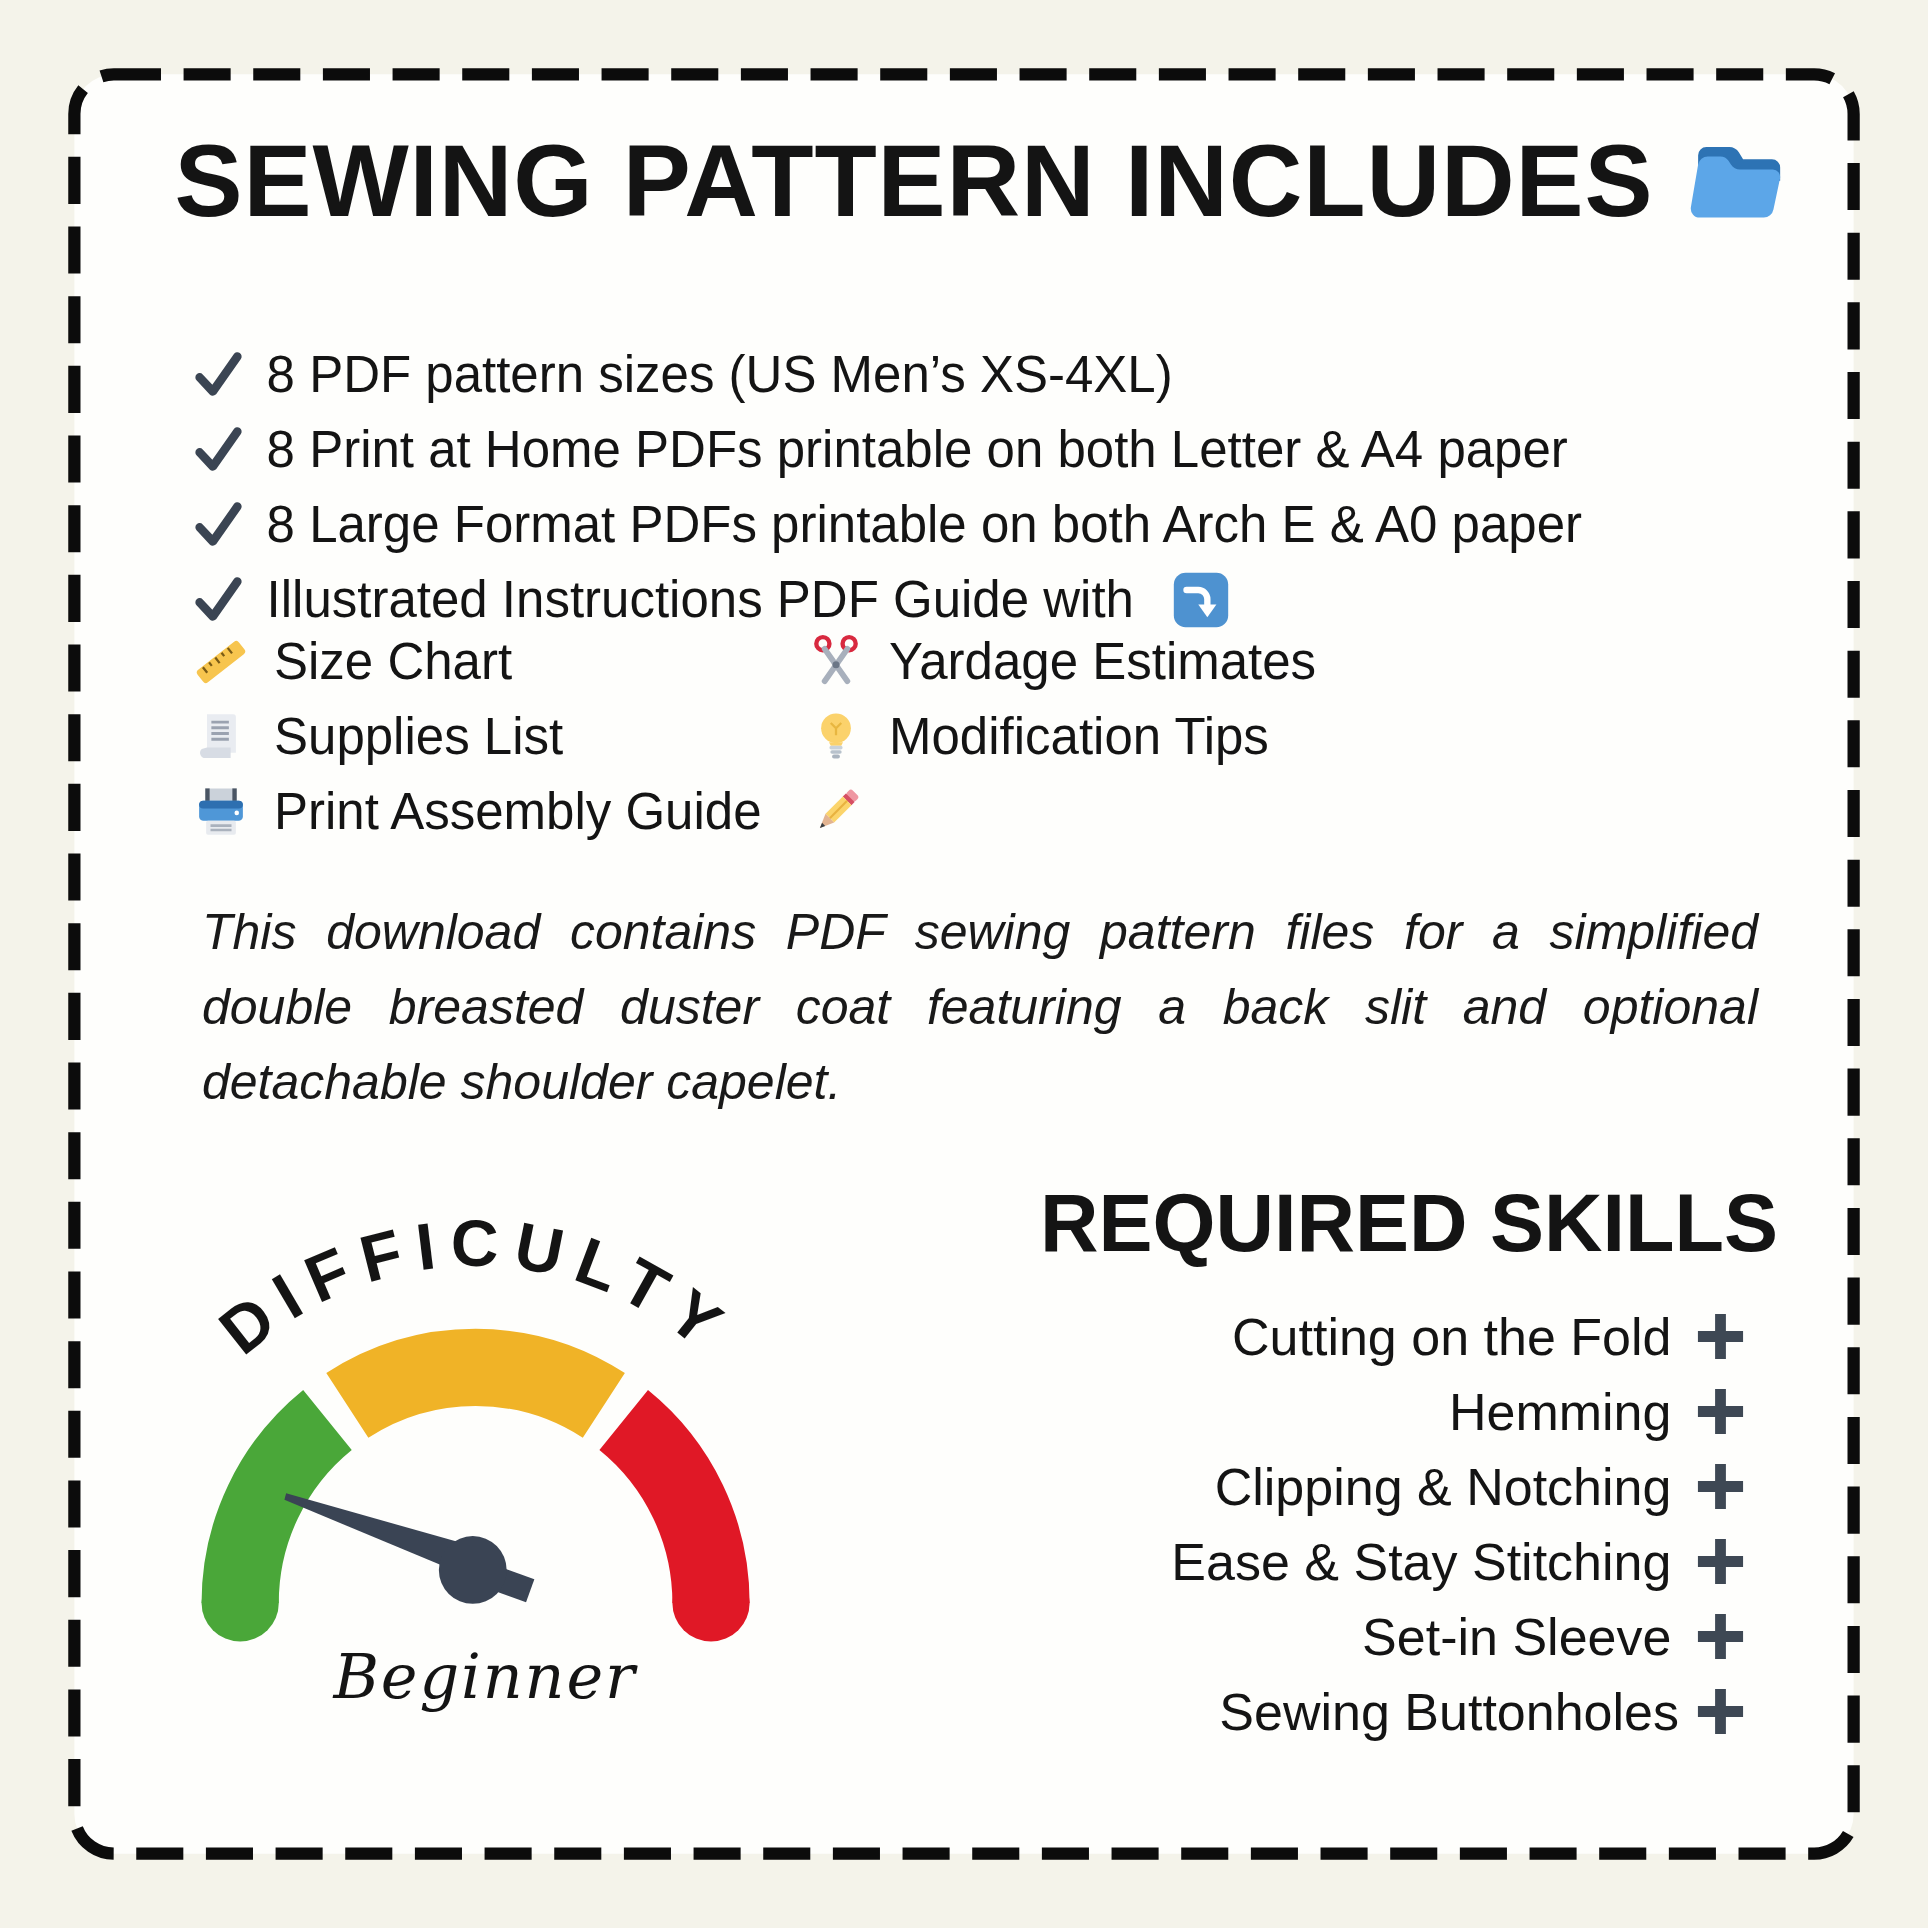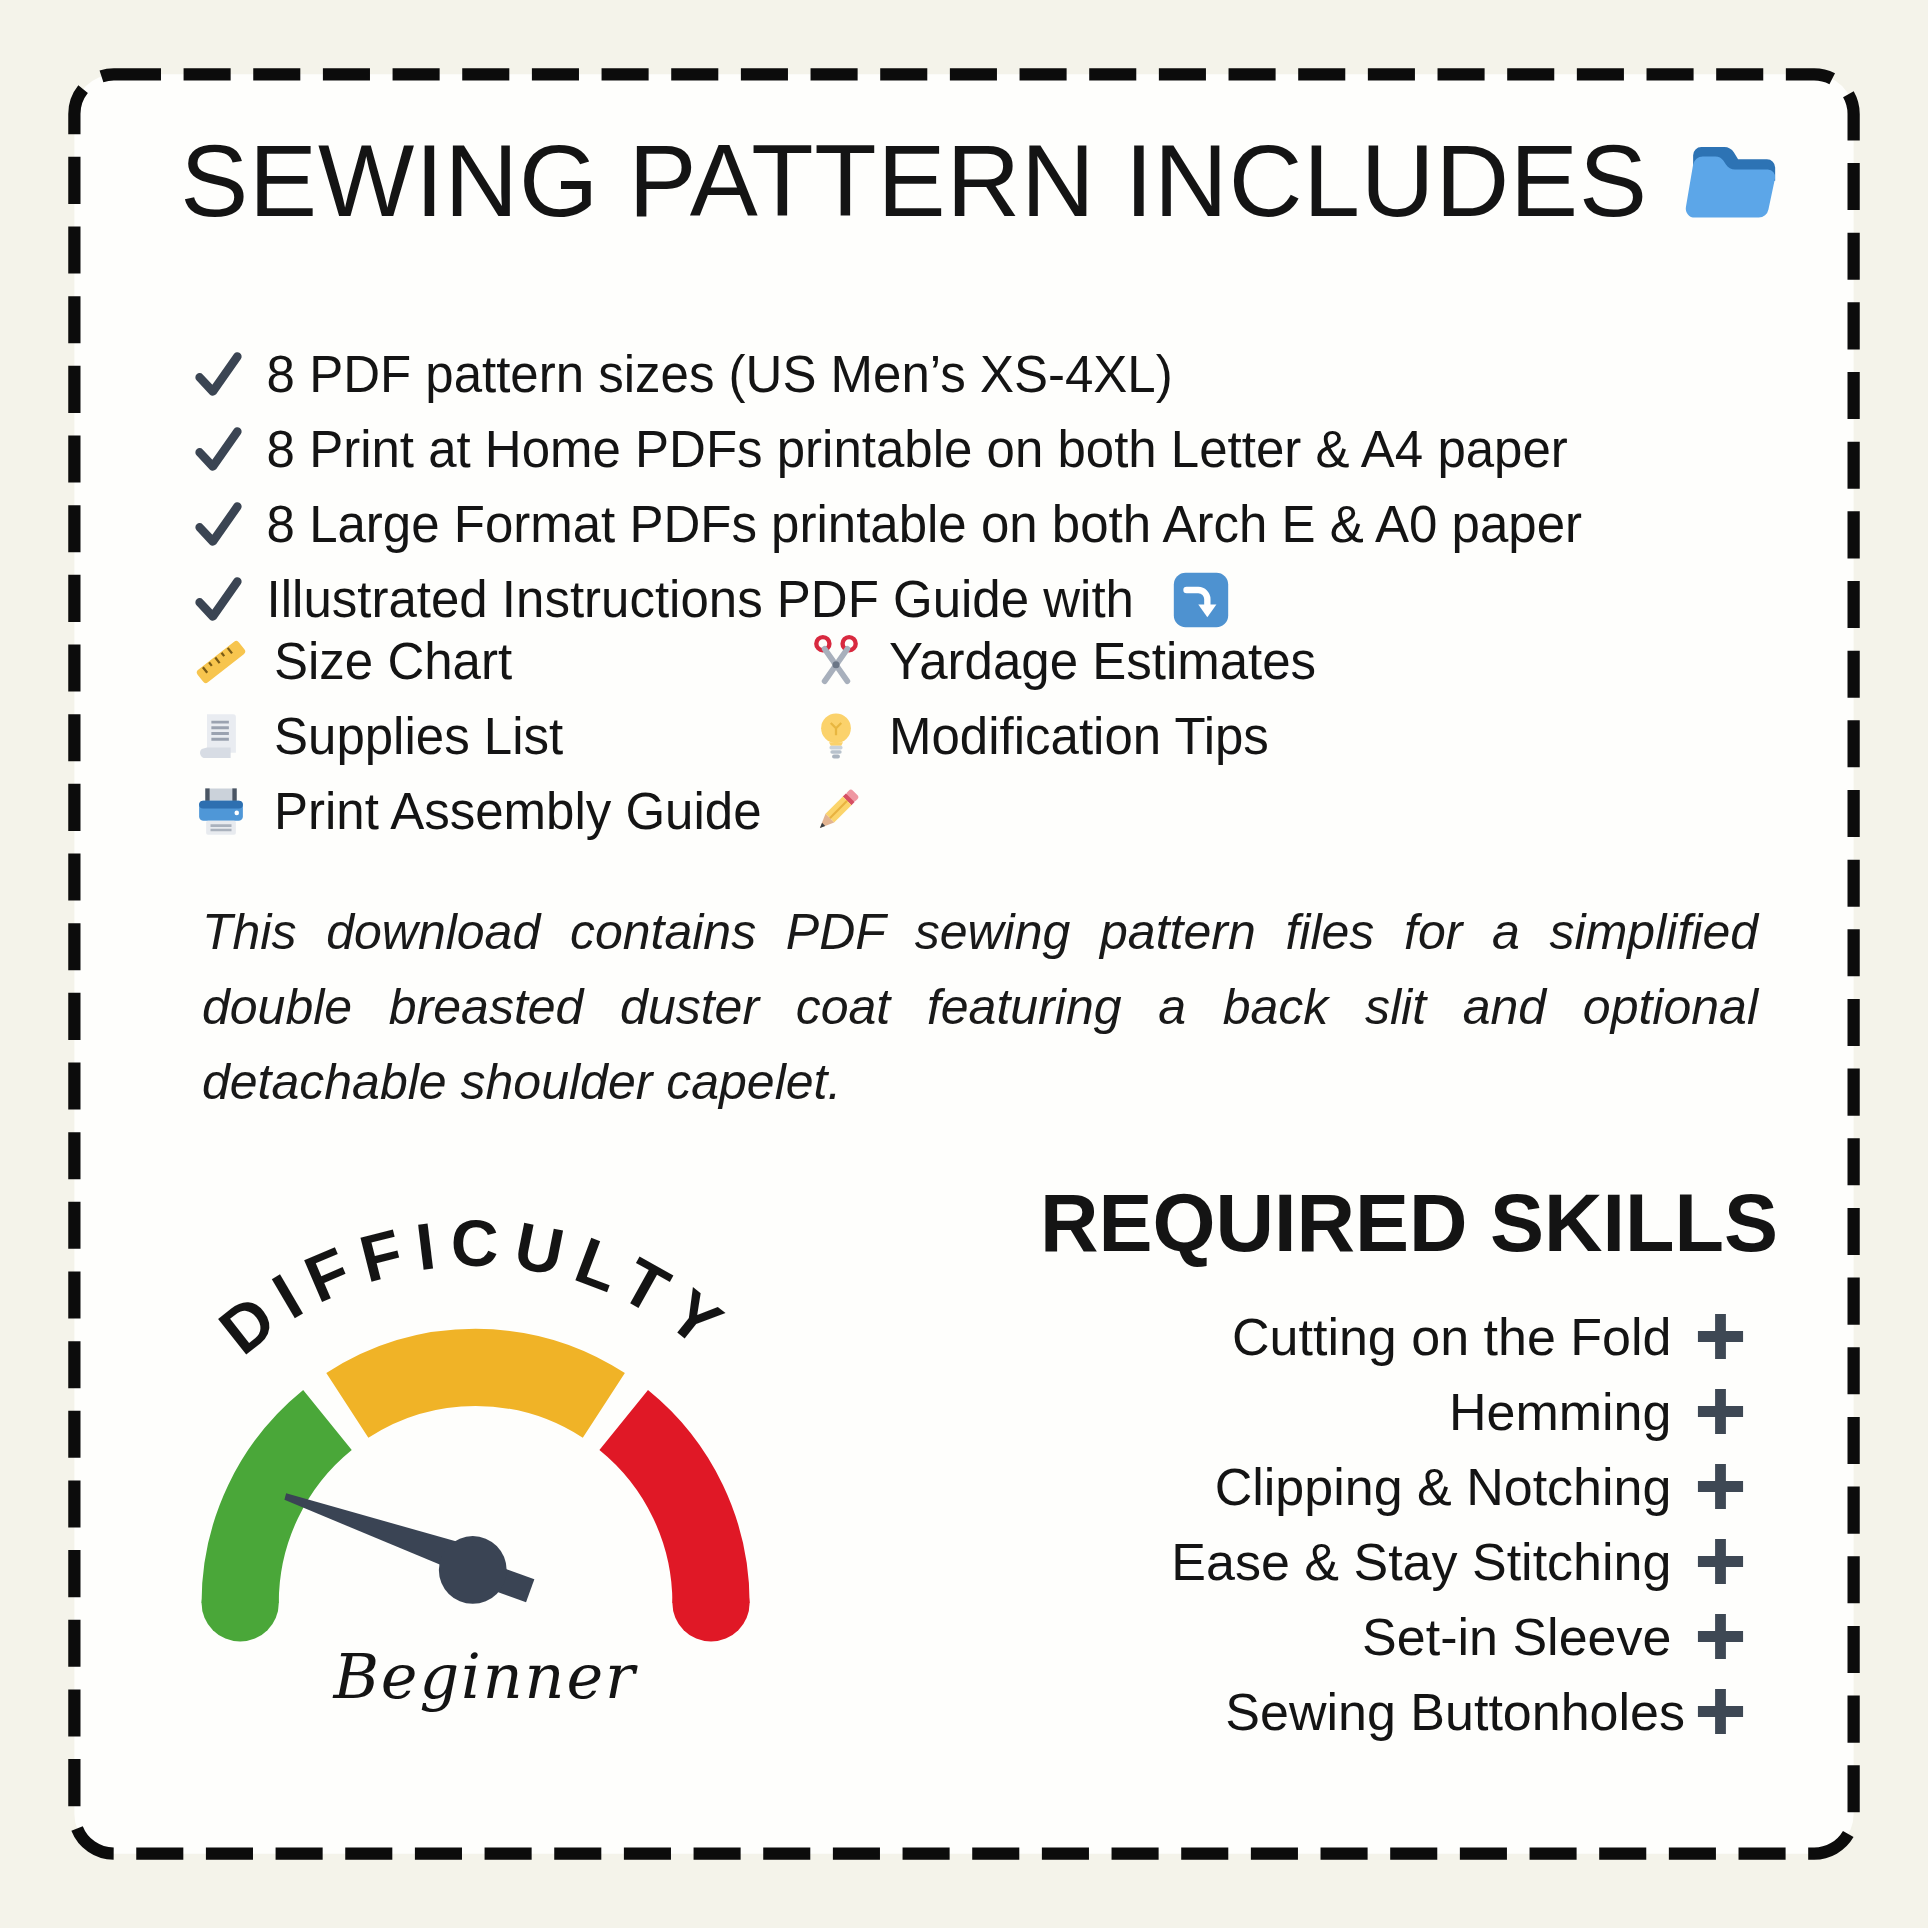--- a/index.html
+++ b/index.html
@@ -5,21 +5,21 @@
   html,body{margin:0;padding:0;background:#f4f3ea;}
   .canvas{
     position:relative;width:1928px;height:1928px;overflow:hidden;
     background:#f4f3ea;color:#141414;
     font-family:"Liberation Sans","DejaVu Sans",sans-serif;
   }
   .border-svg{position:absolute;left:0;top:0;}
   
   .title-row{position:absolute;left:0;top:111px;width:1928px;height:141px;
     display:flex;justify-content:center;align-items:center;gap:32px;}
-  .title{font-size:102px;font-weight:normal;letter-spacing:0.9px;white-space:nowrap;margin-left:37px;}
+  .title{font-size:102px;font-weight:bold;letter-spacing:0.9px;white-space:nowrap;margin-left:37px;}
   .title-folder{width:105px;height:105px;flex:0 0 auto;}
   
   .checklist{position:absolute;left:193px;top:337px;display:flex;flex-direction:column;}
   .check-row{display:flex;align-items:center;height:75px;gap:22.6px;font-size:51px;white-space:nowrap;}
   .check-icon{width:51px;height:51px;flex:0 0 auto;}
   .arrow-badge{width:58px;height:58px;margin-left:15px;flex:0 0 auto;}
   
   .feat-col{position:absolute;top:624px;display:flex;flex-direction:column;}
   .feat-col.left{left:193px;}
   .feat-col.right{left:808px;}
@@ -33,21 +33,21 @@
   
   .gauge-wrap{position:absolute;left:146px;top:1179px;width:678px;height:603px;}
   .beginner{position:absolute;left:146px;top:1640px;width:678px;text-align:center;
     font-family:"DejaVu Serif","Liberation Serif",serif;font-style:italic;font-weight:normal;
     font-size:62px;letter-spacing:1.9px;}
   
   .skills-heading{position:absolute;left:1040px;top:1177px;width:716px;text-align:right;
     font-size:81px;font-weight:bold;white-space:nowrap;}
   .skills-list{position:absolute;right:181px;top:1299px;display:flex;flex-direction:column;align-items:flex-end;}
   .skill-row{display:flex;align-items:center;justify-content:flex-end;height:75px;gap:22.6px;font-size:52px;white-space:nowrap;}
-  .skill-row.tight{gap:9px;}
+  .skill-row.tight{gap:15px;}
   .plus-icon{width:53px;height:53px;flex:0 0 auto;}
 </style>
 </head>
 <body>
 
 <div class="canvas">
 
   <svg class="border-svg" width="1928" height="1928" viewBox="0 0 2048 2048">
     <rect x="79" y="79" width="1890" height="1890" rx="42" fill="#fefefc" stroke="#0c0c0c" stroke-width="13" stroke-dasharray="50 24"></rect>
   </svg>

